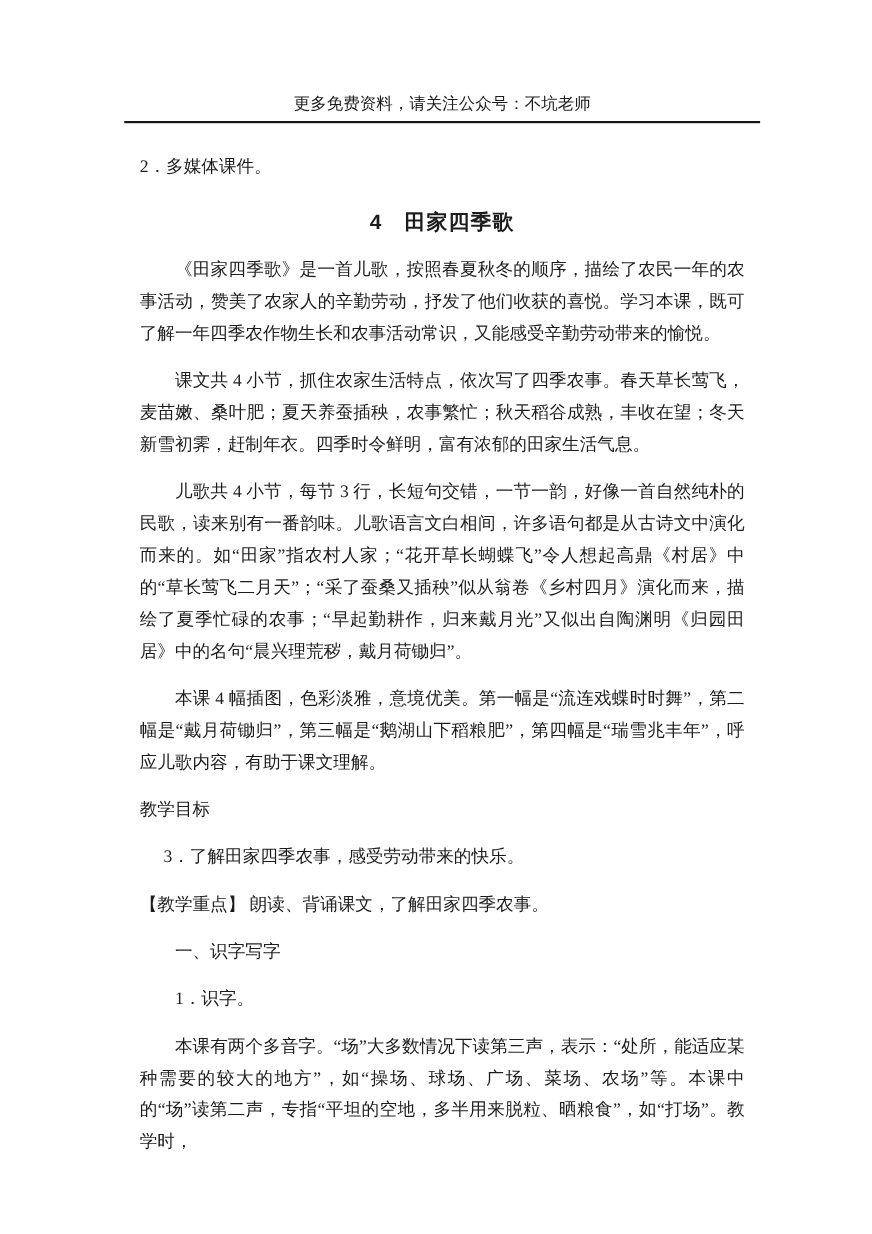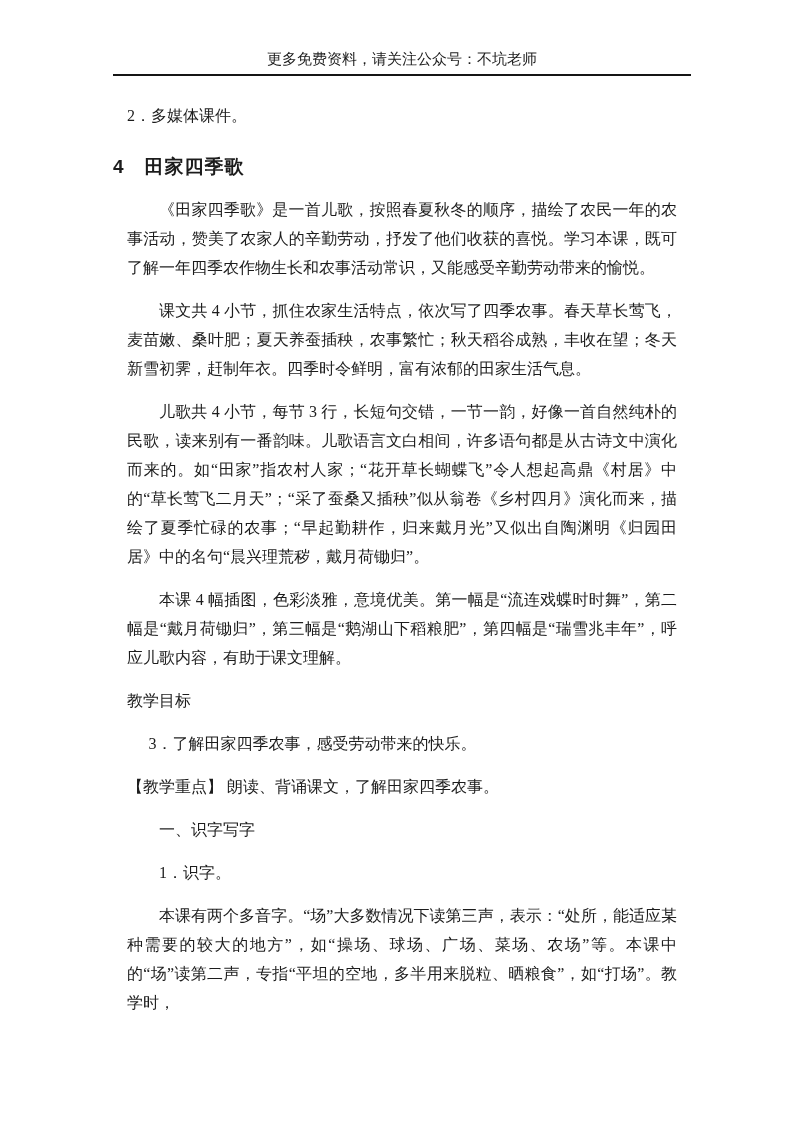--- a/index.html
+++ b/index.html
@@ -10,21 +10,21 @@
   .page {
     position: relative;
     width: 793px;
     height: 1122px;
     box-sizing: border-box;
     background: #ffffff;
     color: #1c1c1c;
     font-family: "Liberation Serif", "DejaVu Serif", serif;
     font-size: 16px;
     line-height: 29px;
-    padding: 48px 102px 0 113px;
+    padding: 84px 102px 0 113px;
     overflow: hidden;
   }
   .doc-header {
     text-align: center;
     font-size: 15px;
     line-height: 22px;
     padding-bottom: 4px;
     border-bottom: 2px solid #151515;
     margin-bottom: 25px;
   }
@@ -32,21 +32,21 @@
     margin: 14px;
     text-align: justify;
   }
   .indent   { text-indent: 2em; }
   .indent-sm{ text-indent: 1.35em; }
   .doc-title {
     font-family: "Liberation Sans", "DejaVu Sans", sans-serif;
     font-weight: bold;
     font-size: 19px;
     line-height: 29px;
-    text-align: left;
+    text-align: center;
     margin: 22px 0 9px 0;
     letter-spacing: 1px;
   }
   .center-heading {
     text-align: center;
     margin: 0;
   }
 </style>
 </head>
 <body>

